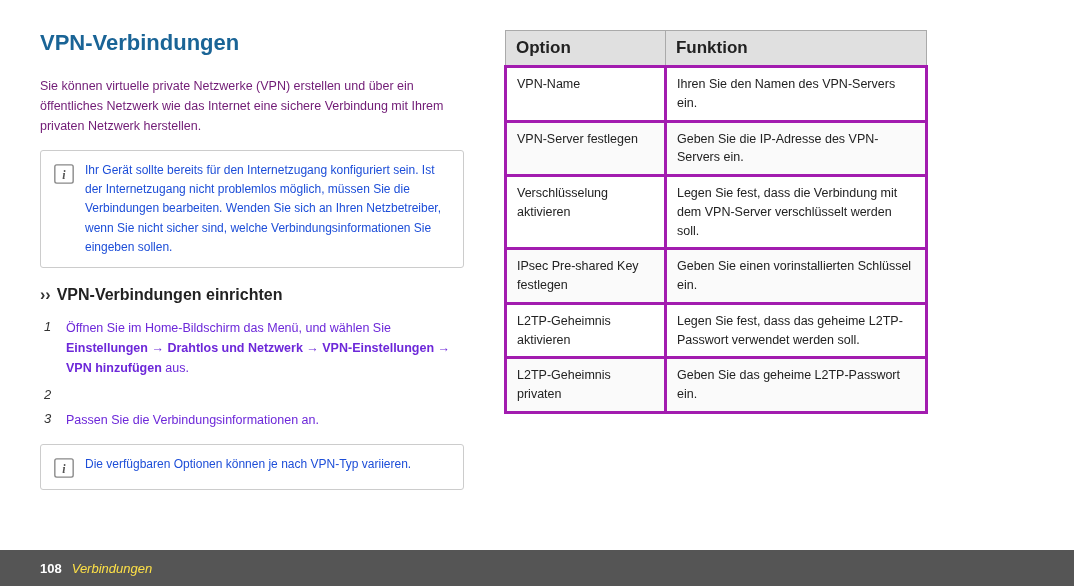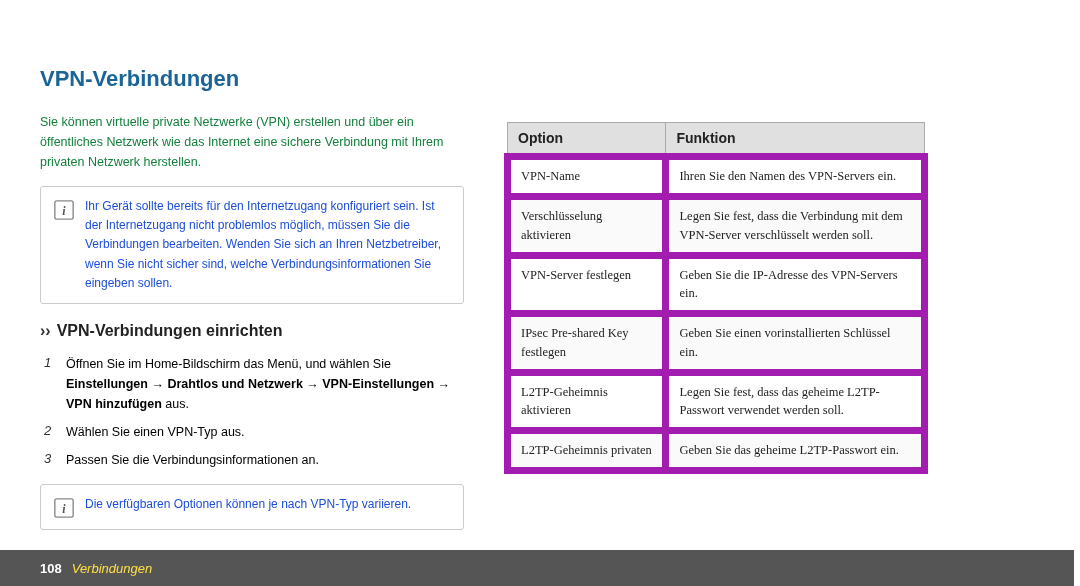--- a/index.html
+++ b/index.html
@@ -18,21 +18,20 @@
       overflow: hidden;
     }
 
     .page-container {
       display: flex;
       flex-direction: row;
       width: 968px;
       height: 586px;
       padding: 30px 40px 20px 40px;
       gap: 40px;
-      align-items: center;
     }
 
     .left-column {
       flex: 1;
       display: flex;
       flex-direction: column;
       gap: 14px;
       max-width: 510px;
     }
 
@@ -45,21 +44,21 @@
     .page-title {
       font-size: 22px;
       font-weight: bold;
       color: #1a6496;
       margin-bottom: 6px;
     }
 
     .intro-text {
       font-size: 12.5px;
       line-height: 1.6;
-      color: #15803d;
+      color: #701a75;
     }
 
     .note-box {
       display: flex;
       flex-direction: row;
       border: 1px solid #cccccc;
       border-radius: 3px;
       padding: 10px 12px;
       gap: 10px;
       background: #fff;
@@ -116,21 +115,21 @@
       font-size: 13px;
       font-style: italic;
       min-width: 14px;
       color: #333;
       padding-top: 1px;
     }
 
     .step-text {
       font-size: 12.5px;
       line-height: 1.6;
-      color: #000000;
+      color: #6d28d9;
     }
 
     .step-text strong {
       font-weight: bold;
     }
 
     .footer-bar {
       position: absolute;
       bottom: 0;
       left: 0;
@@ -161,30 +160,29 @@
       border-collapse: collapse;
       font-size: 12.5px;
     }
 
     .vpn-table th {
       background: #e0e0e0;
       border: 1px solid #aaaaaa;
       padding: 7px 10px;
       text-align: left;
       font-weight: bold;
-      font-size: 14px;
+      font-size: 17px;
       margin-left: 8px;
     }
 
     .vpn-table td {
-      border: 7px solid #a21caf;
+      border: 3px solid #a21caf;
       padding: 7px 10px;
       vertical-align: top;
       line-height: 1.5;
-      font-family: Liberation Serif, serif;
     }
 
     .vpn-table tr:nth-child(even) td {
       background: #fafafa;
     }
 
     .col-option {
       width: 38%;
     }
 
@@ -222,21 +220,20 @@
 
       <div class="step-item">
         <span class="step-number">1</span>
         <p class="step-text">
           <span>Öffnen Sie im Home-Bildschirm das Menü, und wählen Sie </span><strong>Einstellungen → Drahtlos und Netzwerk → VPN-Einstellungen → VPN hinzufügen</strong><span> aus.</span>
         </p>
       </div>
 
       <div class="step-item">
         <span class="step-number">2</span>
-        <p class="step-text">Wählen Sie einen VPN-Typ aus.</p>
       </div>
 
       <div class="step-item">
         <span class="step-number">3</span>
         <p class="step-text">Passen Sie die Verbindungsinformationen an.</p>
       </div>
 
     </div>
 
     <div class="note-box">
@@ -258,26 +255,26 @@
           <th class="col-option">Option</th>
           <th class="col-funktion">Funktion</th>
         </tr>
       </thead>
       <tbody id="table-body">
       <tr>
             <td>VPN-Name</td>
             <td>Ihren Sie den Namen des VPN-Servers ein.</td>
           </tr>
           <tr>
+            <td>VPN-Server festlegen</td>
+            <td>Geben Sie die IP-Adresse des VPN-Servers ein.</td>
+          </tr>
+          <tr>
             <td>Verschlüsselung aktivieren</td>
             <td>Legen Sie fest, dass die Verbindung mit dem VPN-Server verschlüsselt werden soll.</td>
-          </tr>
-          <tr>
-            <td>VPN-Server festlegen</td>
-            <td>Geben Sie die IP-Adresse des VPN-Servers ein.</td>
           </tr>
           <tr>
             <td>IPsec Pre-shared Key festlegen</td>
             <td>Geben Sie einen vorinstallierten Schlüssel ein.</td>
           </tr>
           <tr>
             <td>L2TP-Geheimnis aktivieren</td>
             <td>Legen Sie fest, dass das geheime L2TP-Passwort verwendet werden soll.</td>
           </tr>
           <tr>

